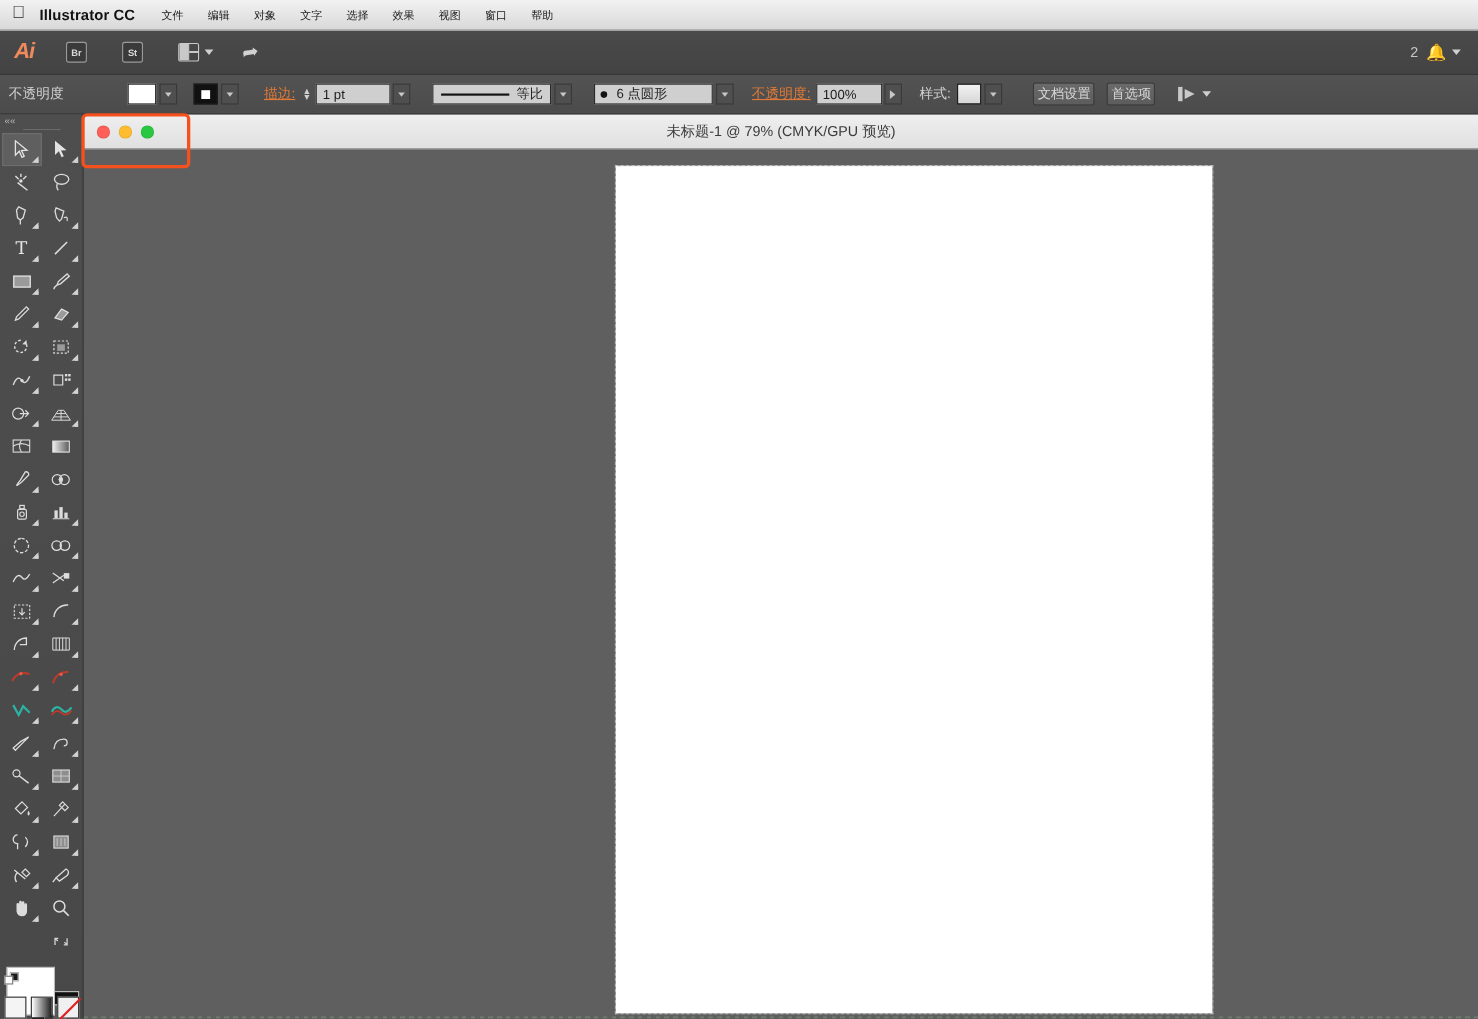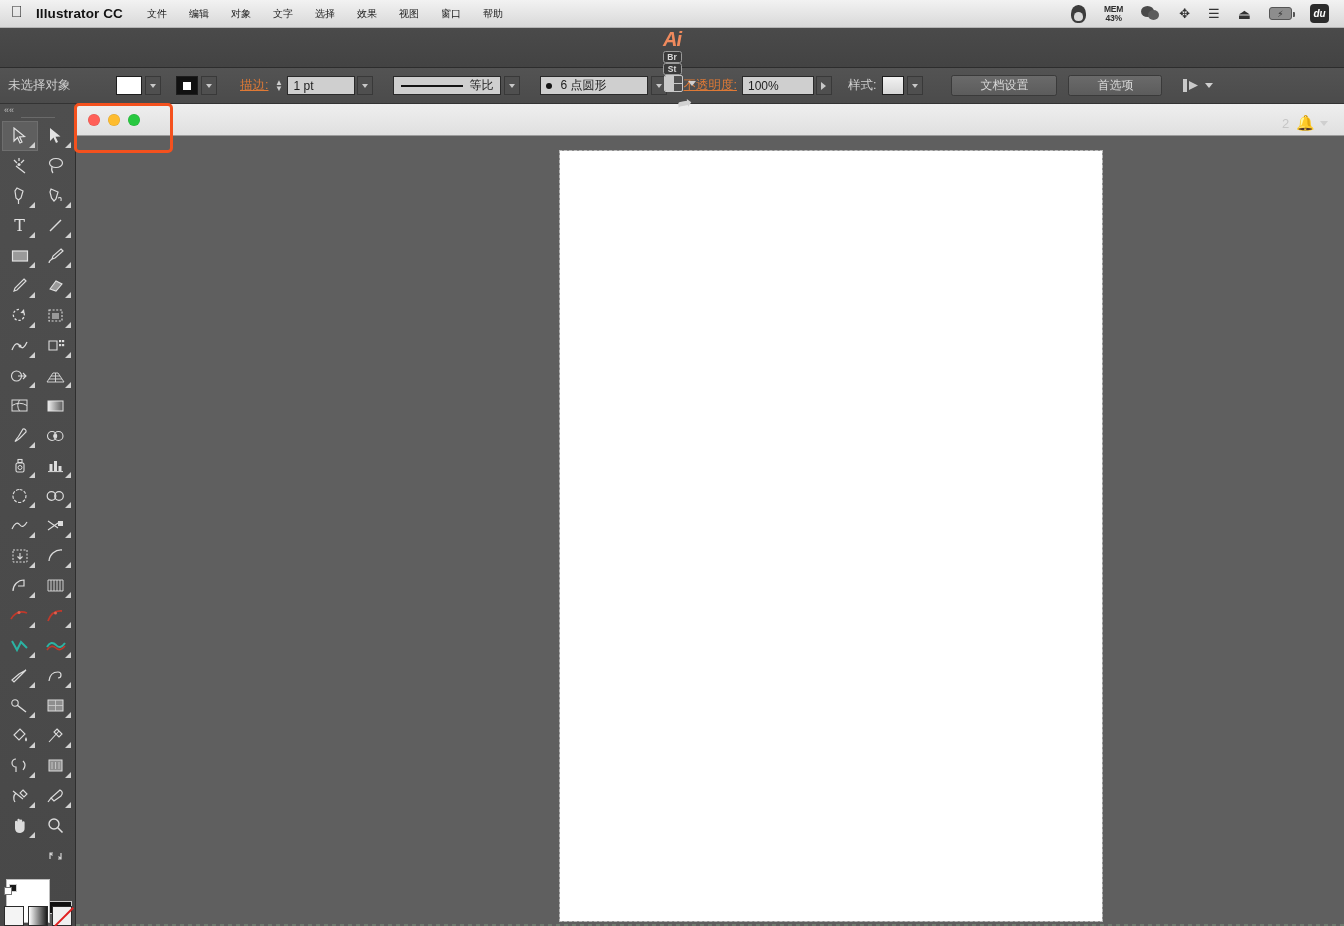--- a/index.html
+++ b/index.html
@@ -61,21 +61,21 @@
     width:19px;height:19px;background:#2b2b2b;border-radius:4px;color:#fff;
     font-size:10px;font-style:italic;font-weight:bold;
     display:flex;align-items:center;justify-content:center;
   }
 
   
   #ai-appbar {
     position:absolute; left:0; top:28px; width:1344px; height:40px;
     background:linear-gradient(to bottom,#4a4a4a 0%,#434343 100%);
     border-bottom:1px solid #2d2d2d;
-    display:flex; align-items:center; z-index:30;flex-direction:column;
+    display:flex; align-items:center; z-index:30;
   }
   .ai-logo {
     width:44px; text-align:center; font-size:20px; font-weight:bold;
     color:#f08a5d; font-style:italic; letter-spacing:-1px;
   }
   .sq-btn {
     width:19px;height:19px;border:1px solid #9a9a9a;border-radius:2.5px;
     background:#3a3a3a;color:#d8d8d8;font-size:8.5px;font-weight:bold;
     display:flex;align-items:center;justify-content:center;margin:0 16px;
   }
@@ -122,31 +122,31 @@
      border-right:3.5px solid transparent;border-top:4.5px solid #c8c8c8;}
   .stepper{display:flex;flex-direction:column;justify-content:center;align-items:center;
      width:11px;height:19px;color:#cfcfcf;line-height:6px;font-size:8px;}
   .field {
     height:19px; background:#cfcfcf; border:1px solid #2a2a2a; color:#1d1d1d;
     font-size:12px; display:flex;align-items:center;padding:0 5px;
   }
   .field.wide { width:68px; }
   .field.profile { width:108px; justify-content:center;font-family:Liberation Serif, serif; }
   .field.brush { width:108px; }
-  .field.opacity { width:72px; }
+  .field.opacity { width:60px; }
   .play-drop {
     width:16px;height:19px;background:#4f4f4f;border:1px solid #393939;
     display:flex;align-items:center;justify-content:center;
   }
   .play-drop:after{content:"";width:0;height:0;border-top:4px solid transparent;
     border-bottom:4px solid transparent;border-left:5px solid #c8c8c8;}
   .style-sw { width:22px;height:19px;border:1px solid #1e1e1e;
     background:linear-gradient(to bottom,#f2f2f2,#d6d6d6); }
   .push-btn {
-    height:21px; padding:0 28px; background:linear-gradient(to bottom,#6a6a6a,#5c5c5c);
+    height:21px; padding:0 3px; background:linear-gradient(to bottom,#6a6a6a,#5c5c5c);
     border:1px solid #3a3a3a; border-radius:2.5px; color:#d8d8d8; font-size:12px;
     display:flex;align-items:center; white-space:nowrap;
   }
   .stroke-line { width:62px;height:0;border-top:2.2px solid #141414; }
   .dot-mark { width:6px;height:6px;border-radius:50%;background:#141414;}
 
   
   #doc-titlebar {
     position:absolute; left:76px; top:104px; width:1268px; height:32px;
     background:linear-gradient(to bottom,#efefef 0%,#e0e0e0 100%);
@@ -256,48 +256,20 @@
   <div class="mitem">文件</div>
   <div class="mitem">编辑</div>
   <div class="mitem">对象</div>
   <div class="mitem">文字</div>
   <div class="mitem">选择</div>
   <div class="mitem">效果</div>
   <div class="mitem">视图</div>
   <div class="mitem">窗口</div>
   <div class="mitem">帮助</div>
 
-  <div id="mac-right">
-    <div class="sysicon">
-        <div class="penguin"></div>
-      </div>
-    <div class="sysicon">
-      <div class="mem-badge">
-        <div>MEM</div>
-        <div>43%</div>
-      </div>
-    </div>
-    <div class="sysicon">
-      <div class="wechat">
-          <i></i>
-          <i></i>
-        </div>
-    </div>
-    <div class="sysicon bt-ic">✥</div>
-    <div class="sysicon wifi-ic">☰</div>
-    <div class="sysicon eject-ic">⏏</div>
-    <div class="sysicon">
-      <div class="batt">
-          <b>⚡</b>
-        </div>
-    </div>
-    <div class="sysicon">
-      <div class="du-ic">du</div>
-    </div>
-  </div>
 </div>
 
 <div id="ai-appbar">
   <div class="ai-logo">Ai</div>
   <div class="sq-btn">Br</div>
   <div class="sq-btn">St</div>
   <div class="arrange">
     <div class="gl">
         <u></u>
         <s></s>
@@ -306,21 +278,21 @@
   </div>
   <div class="rocket">➦</div>
   <div class="right">
     <div class="notif-num">2</div>
     <div class="bell">🔔</div>
     <div class="caret"></div>
   </div>
 </div>
 
 <div id="ctrl-bar">
-  <div class="cb-label" style="width:108px">未选择对象</div>
+  <div class="cb-label" style="width:108px">不透明度</div>
 
   <div class="swatch-box"></div>
   <div class="mini-drop" style="margin-left:3px"></div>
 
   <div class="swatch-stroke" style="margin-left:15px">
       <i></i>
     </div>
   <div class="mini-drop" style="margin-left:3px"></div>
 
   <div class="cb-label orange" style="margin-left:23px">描边:</div>
@@ -741,20 +713,21 @@
     <span id="cm-none"></span>
   </div>
 </div>
 
 <div id="doc-titlebar">
   <div class="lights">
     <i class="r"></i>
     <i class="y"></i>
     <i class="g"></i>
   </div>
+  <div id="doc-title">未标题-1 @ 79% (CMYK/GPU 预览)</div>
 </div>
 
 <div id="annot-box"></div>
 
 <div id="canvas-area">
   <div id="artboard"></div>
   <div id="canvas-dashed-bottom"></div>
 </div>
 
 </body></html>

